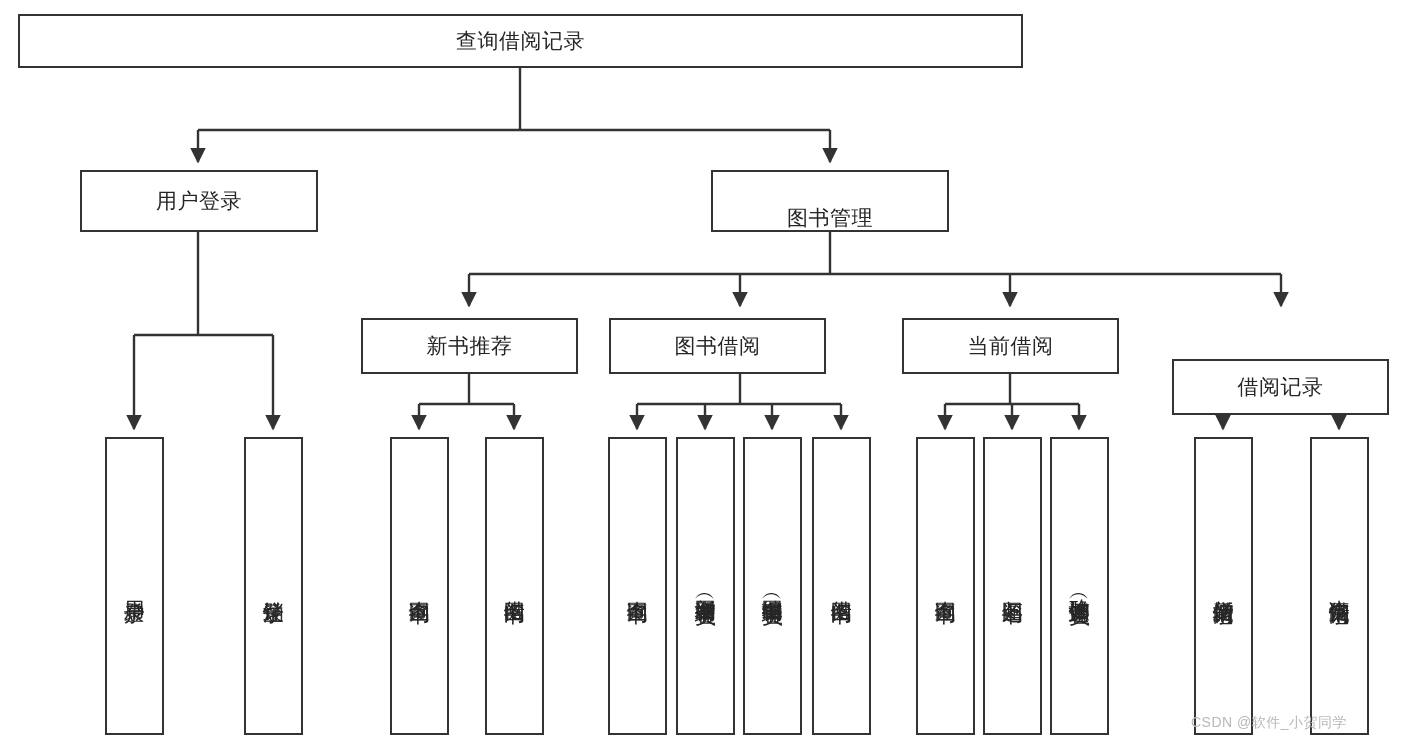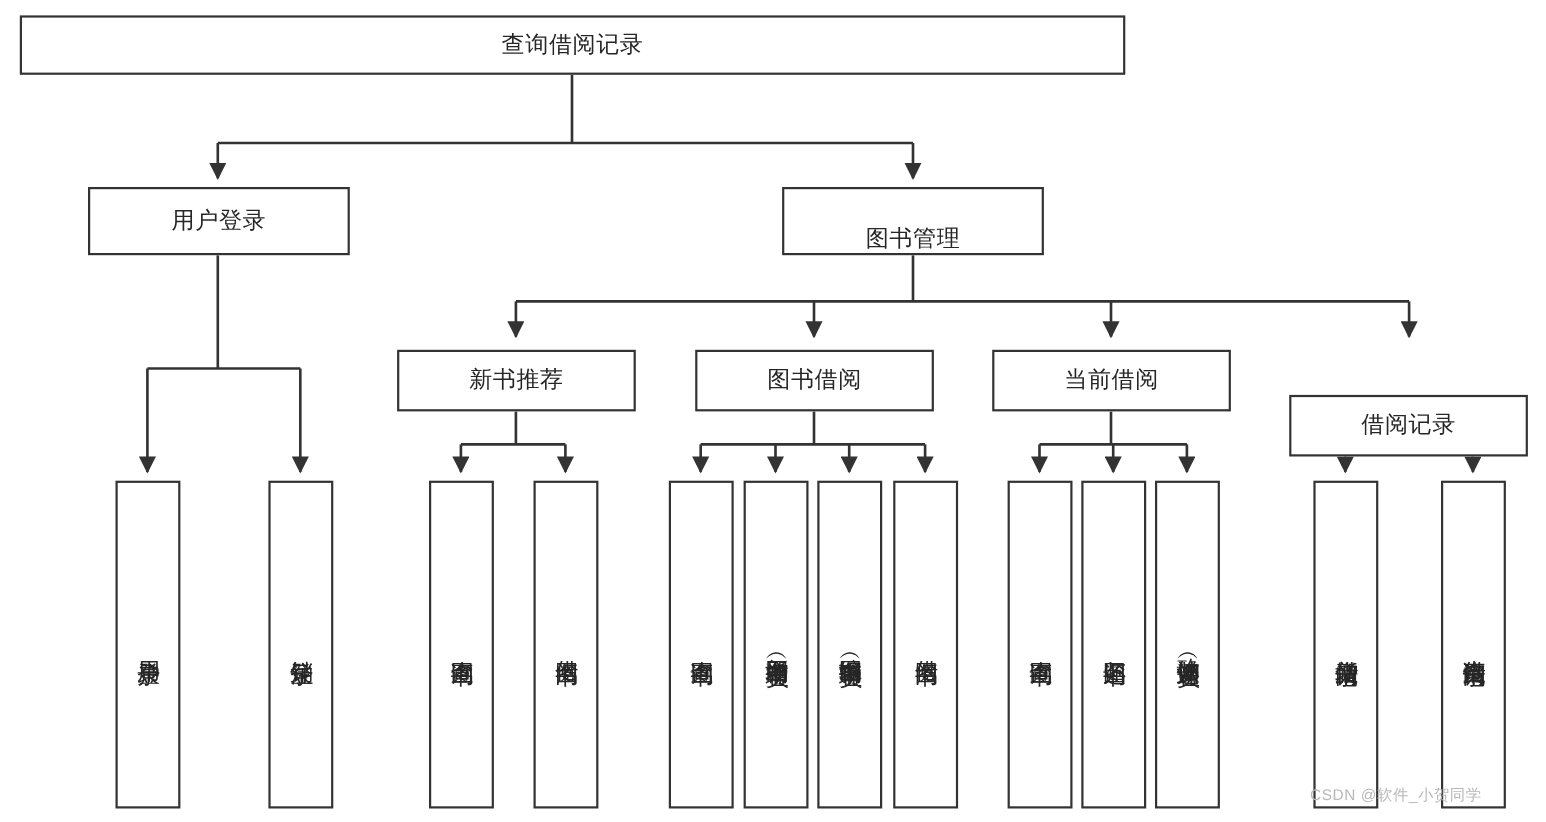--- a/index.html
+++ b/index.html
@@ -125,21 +125,21 @@
   <div class="node horiz" style="left:80px; top:170px; width:238px; height:62px;">
     <span>用户登录</span>
   </div>
   <div class="node horiz" style="left:711px; top:170px; width:238px; height:62px;align-items:flex-end;">
     <span>图书管理</span>
   </div>
 
   <div class="node horiz" style="left:361px; top:318px; width:217px; height:56px;justify-content:center;">
     <span>新书推荐</span>
   </div>
-  <div class="node horiz" style="left:632px; top:318px; width:217px; height:56px;">
+  <div class="node horiz" style="left:609px; top:318px; width:217px; height:56px;">
     <span>图书借阅</span>
   </div>
   <div class="node horiz" style="left:902px; top:318px; width:217px; height:56px;">
     <span>当前借阅</span>
   </div>
   <div class="node horiz" style="left:1172px; top:318px; width:217px; height:56px;margin-top:41px;">
     <span>借阅记录</span>
   </div>
 
   <div class="node vert" style="left:105px; top:437px; width:59px; height:298px;">

